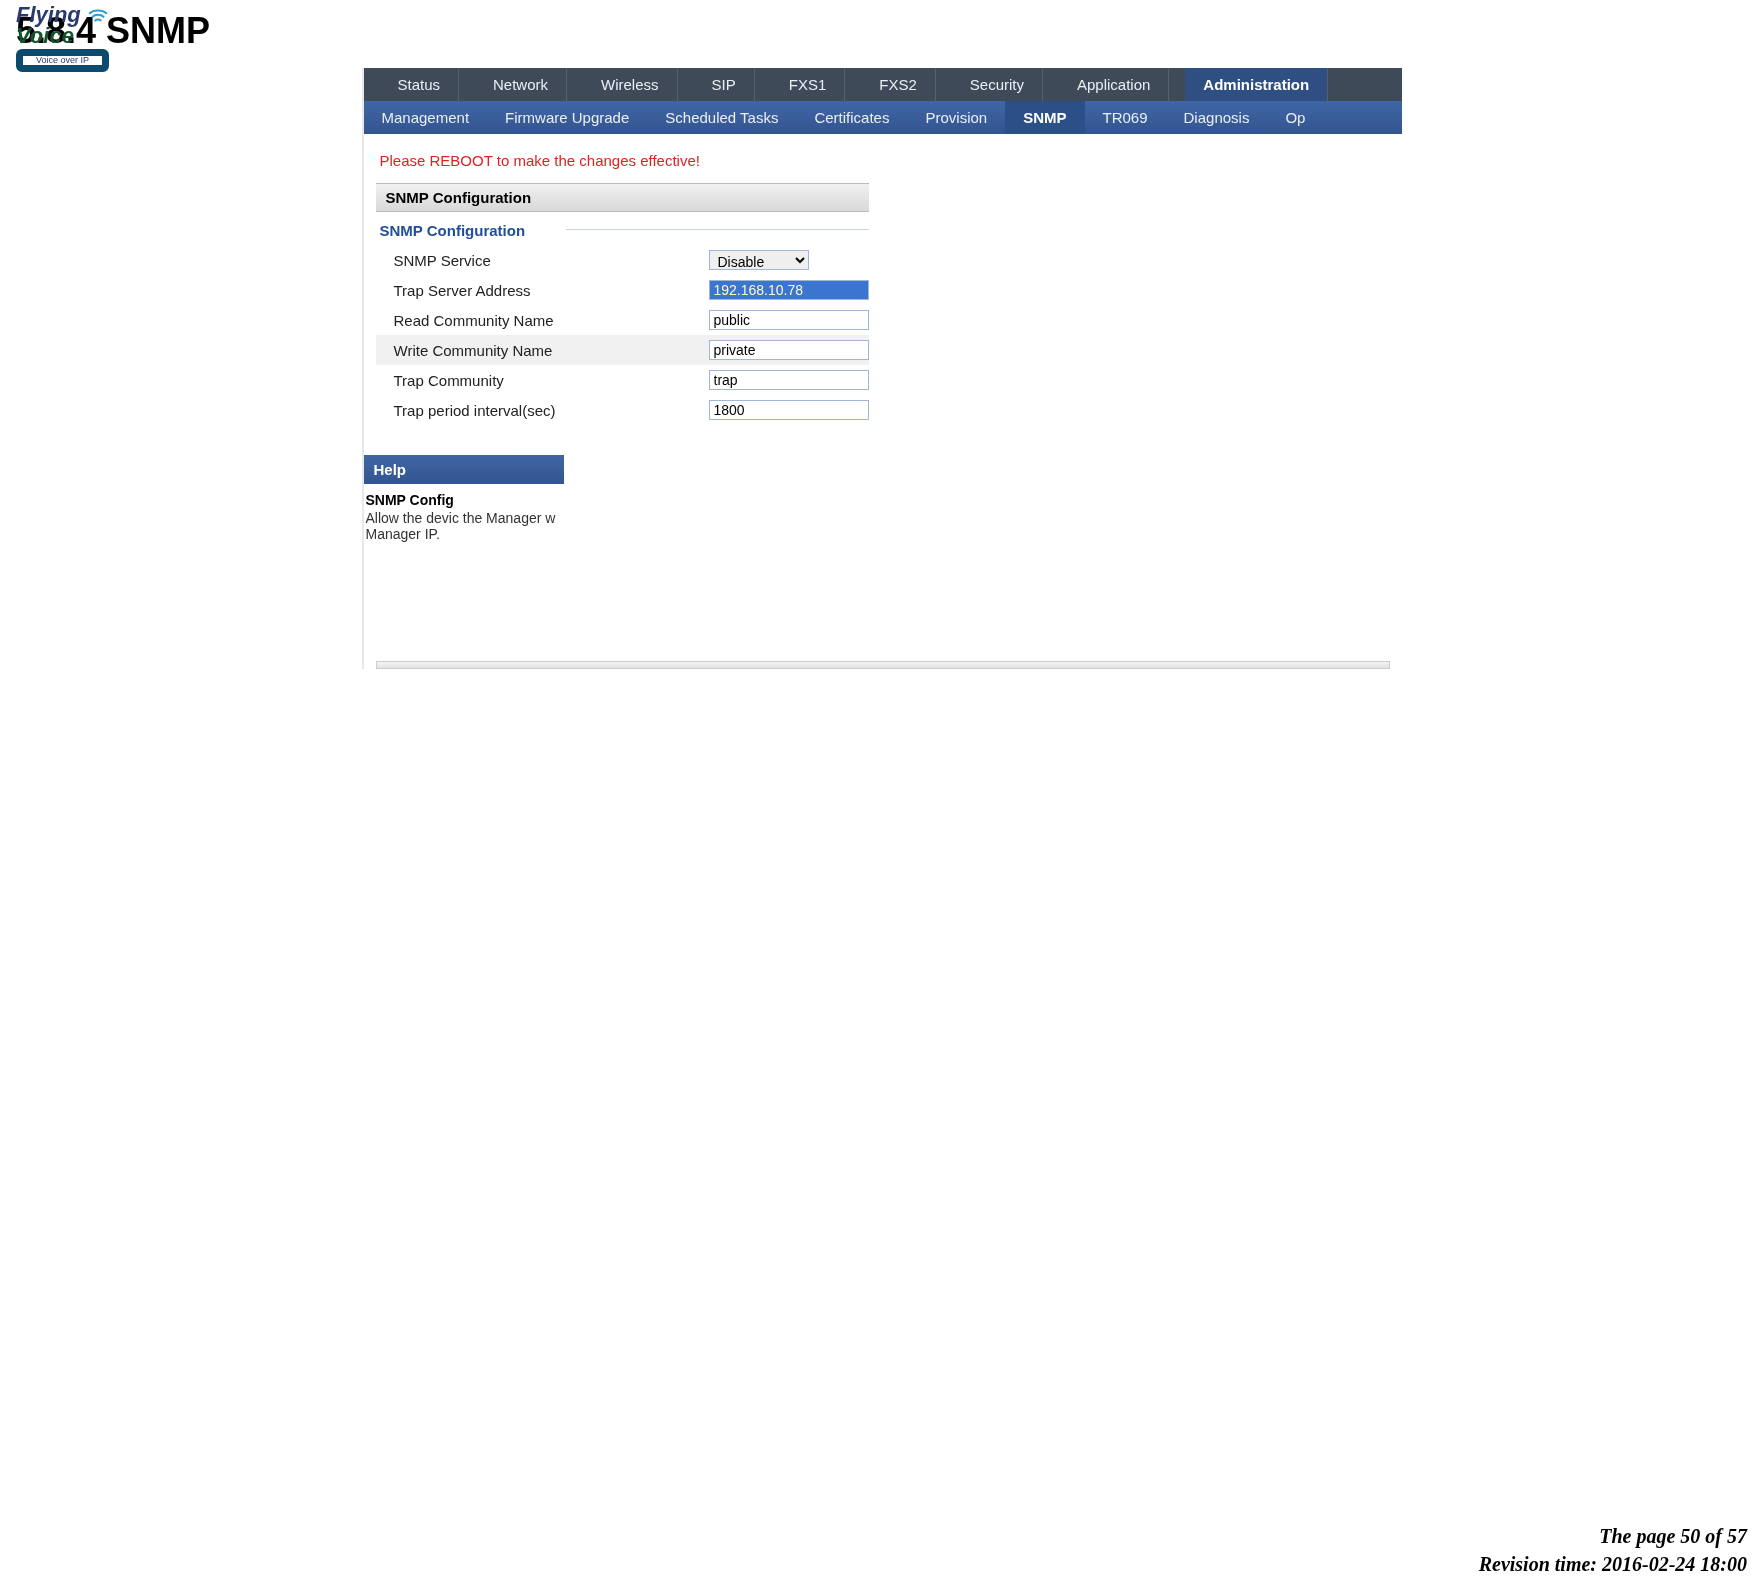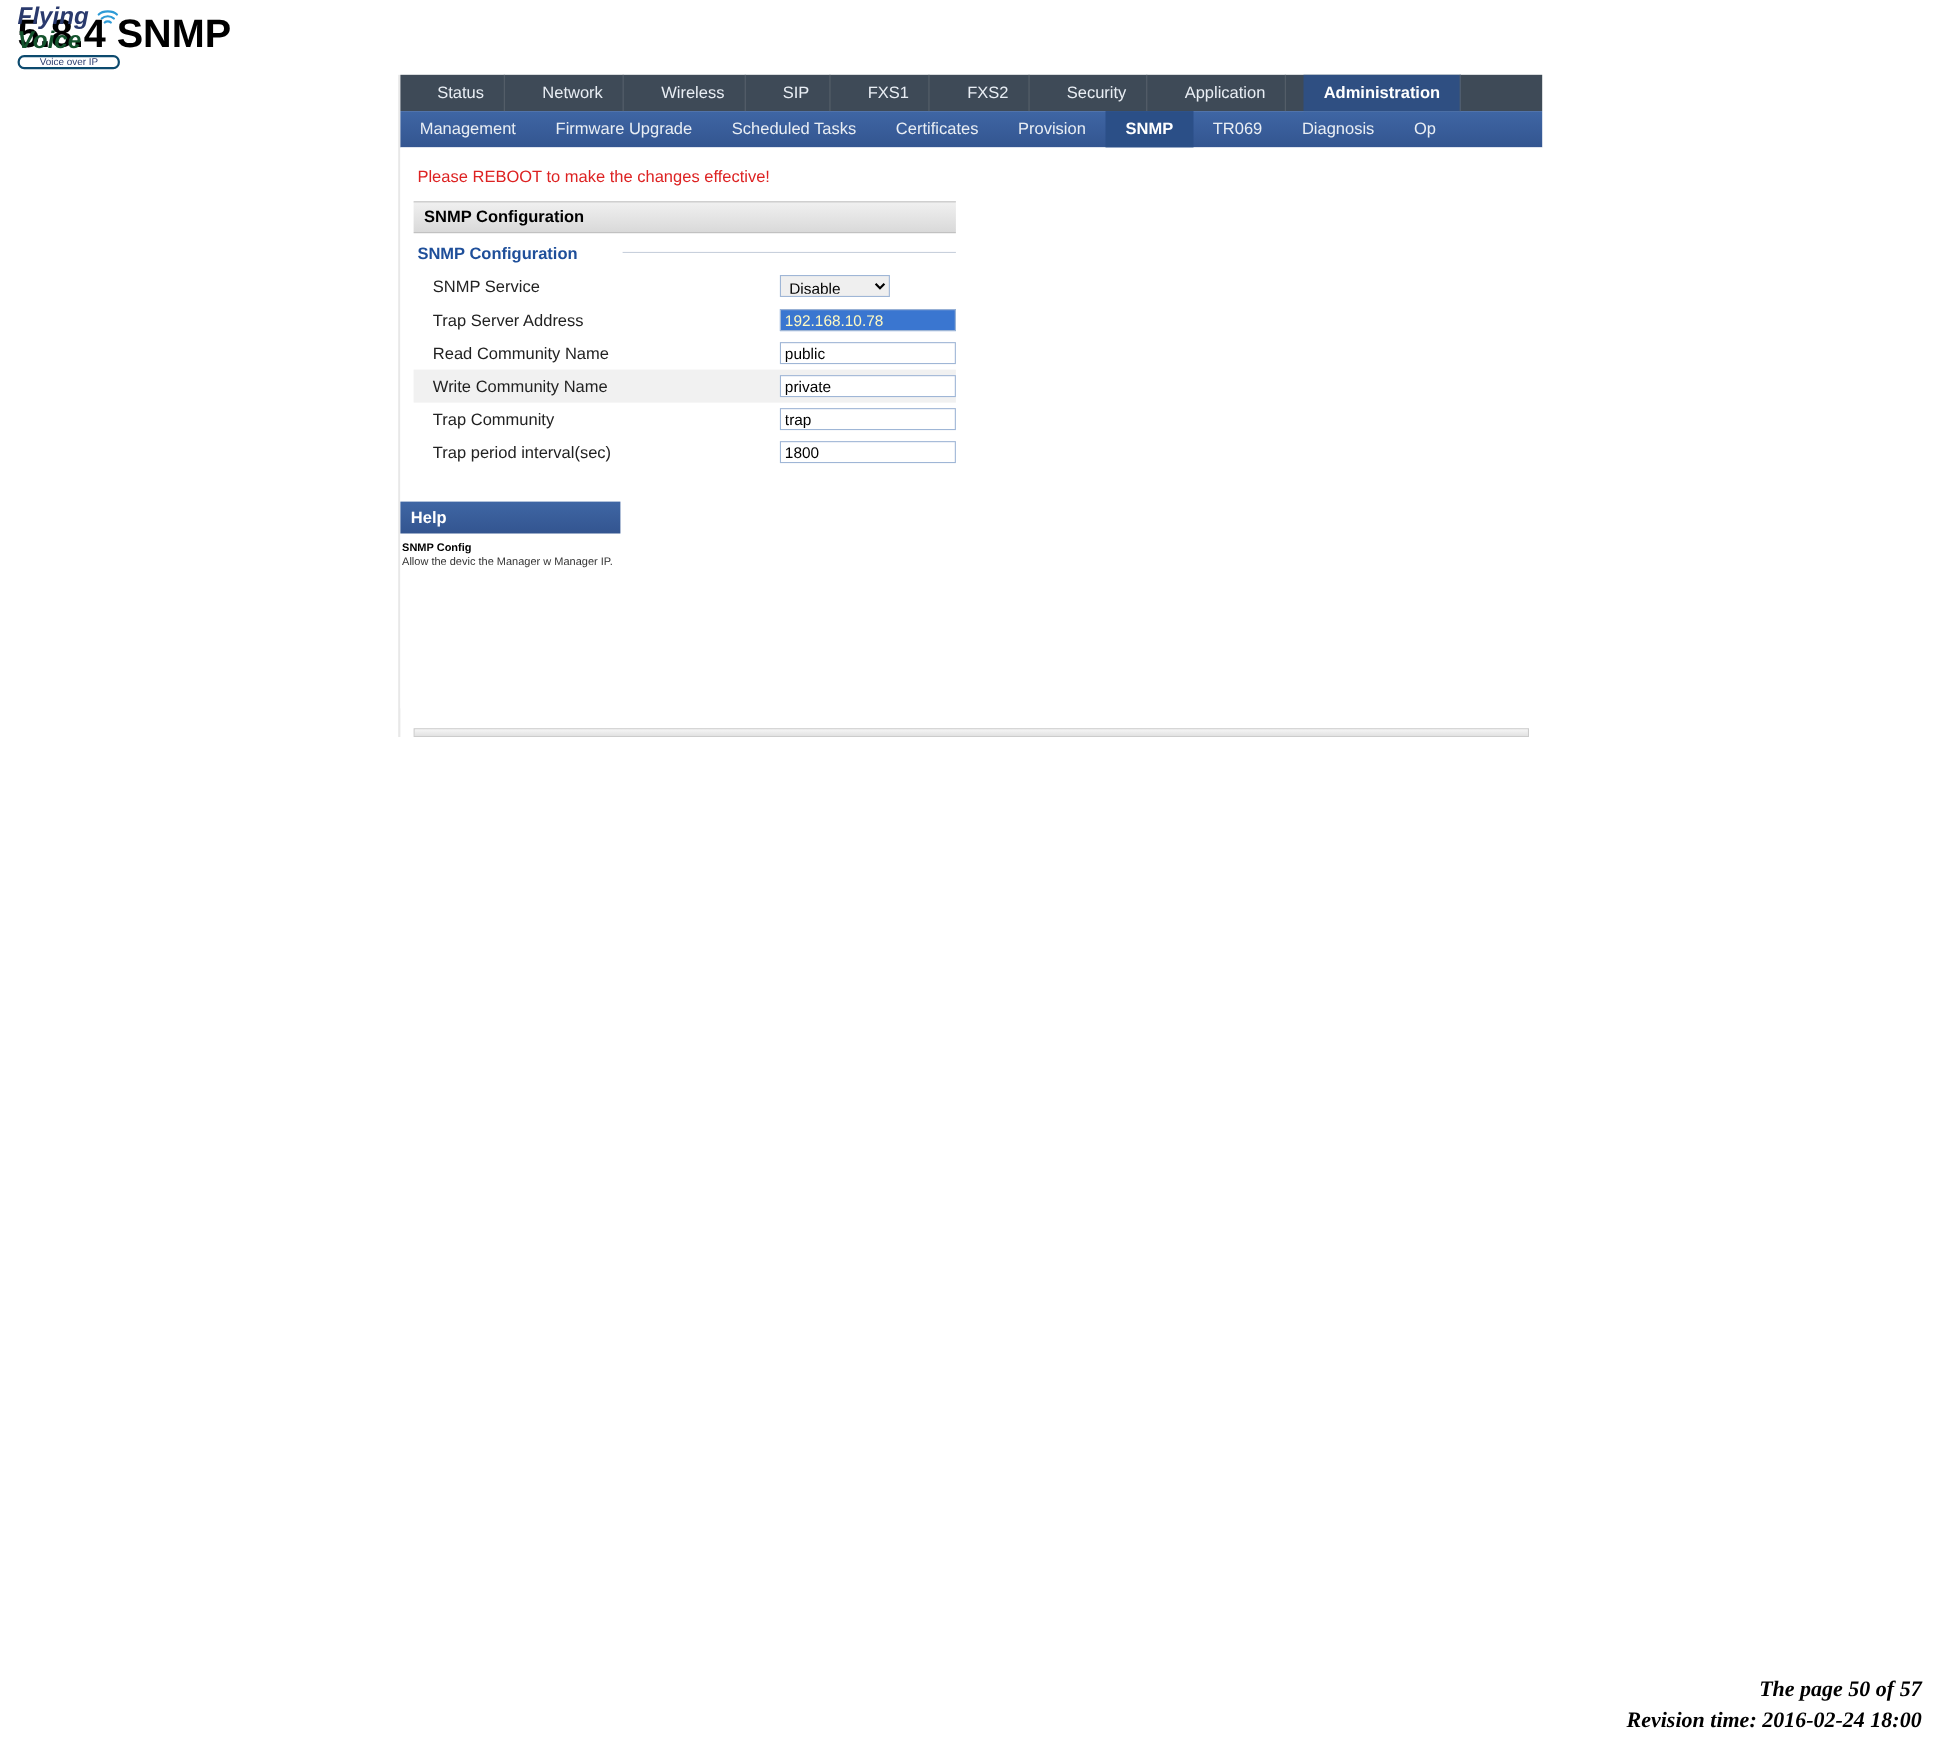--- a/index.html
+++ b/index.html
@@ -42,21 +42,21 @@
     font-size: 22px;
     color: #14532d;
     display: block;
     margin-top: -4px;
   }
   .logo .sub {
     font-family: Arial, sans-serif;
     font-size: 9px;
     color: #2a3a6d;
     display: block;
-    border: 2px solid #0c4a6e;
+    border: 7px solid #0c4a6e;
     border-radius: 6px;
     padding: 0 4px;
     text-align: center;
     margin-top: 2px;
   }
   .top-right {
     text-align: right;
     font-family: "Times New Roman", Times, serif;
     font-weight: bold;
     font-style: italic;
@@ -185,21 +185,21 @@
     color: #fef9c3;
   }
   .help-header {
     background: linear-gradient(#3f66a4, #335590);
     color: #fff;
     font-weight: bold;
     padding: 6px 10px;
   }
   .help-body {
     padding: 8px 0 0 2px;
-    font-size: 10px;
+    font-size: 14px;
     color: #333;
     overflow: hidden;
     white-space: normal;
   }
   .help-body .ht {
     font-weight: bold;
     color: #000;
     display: block;
     margin-bottom: 2px;
   }

